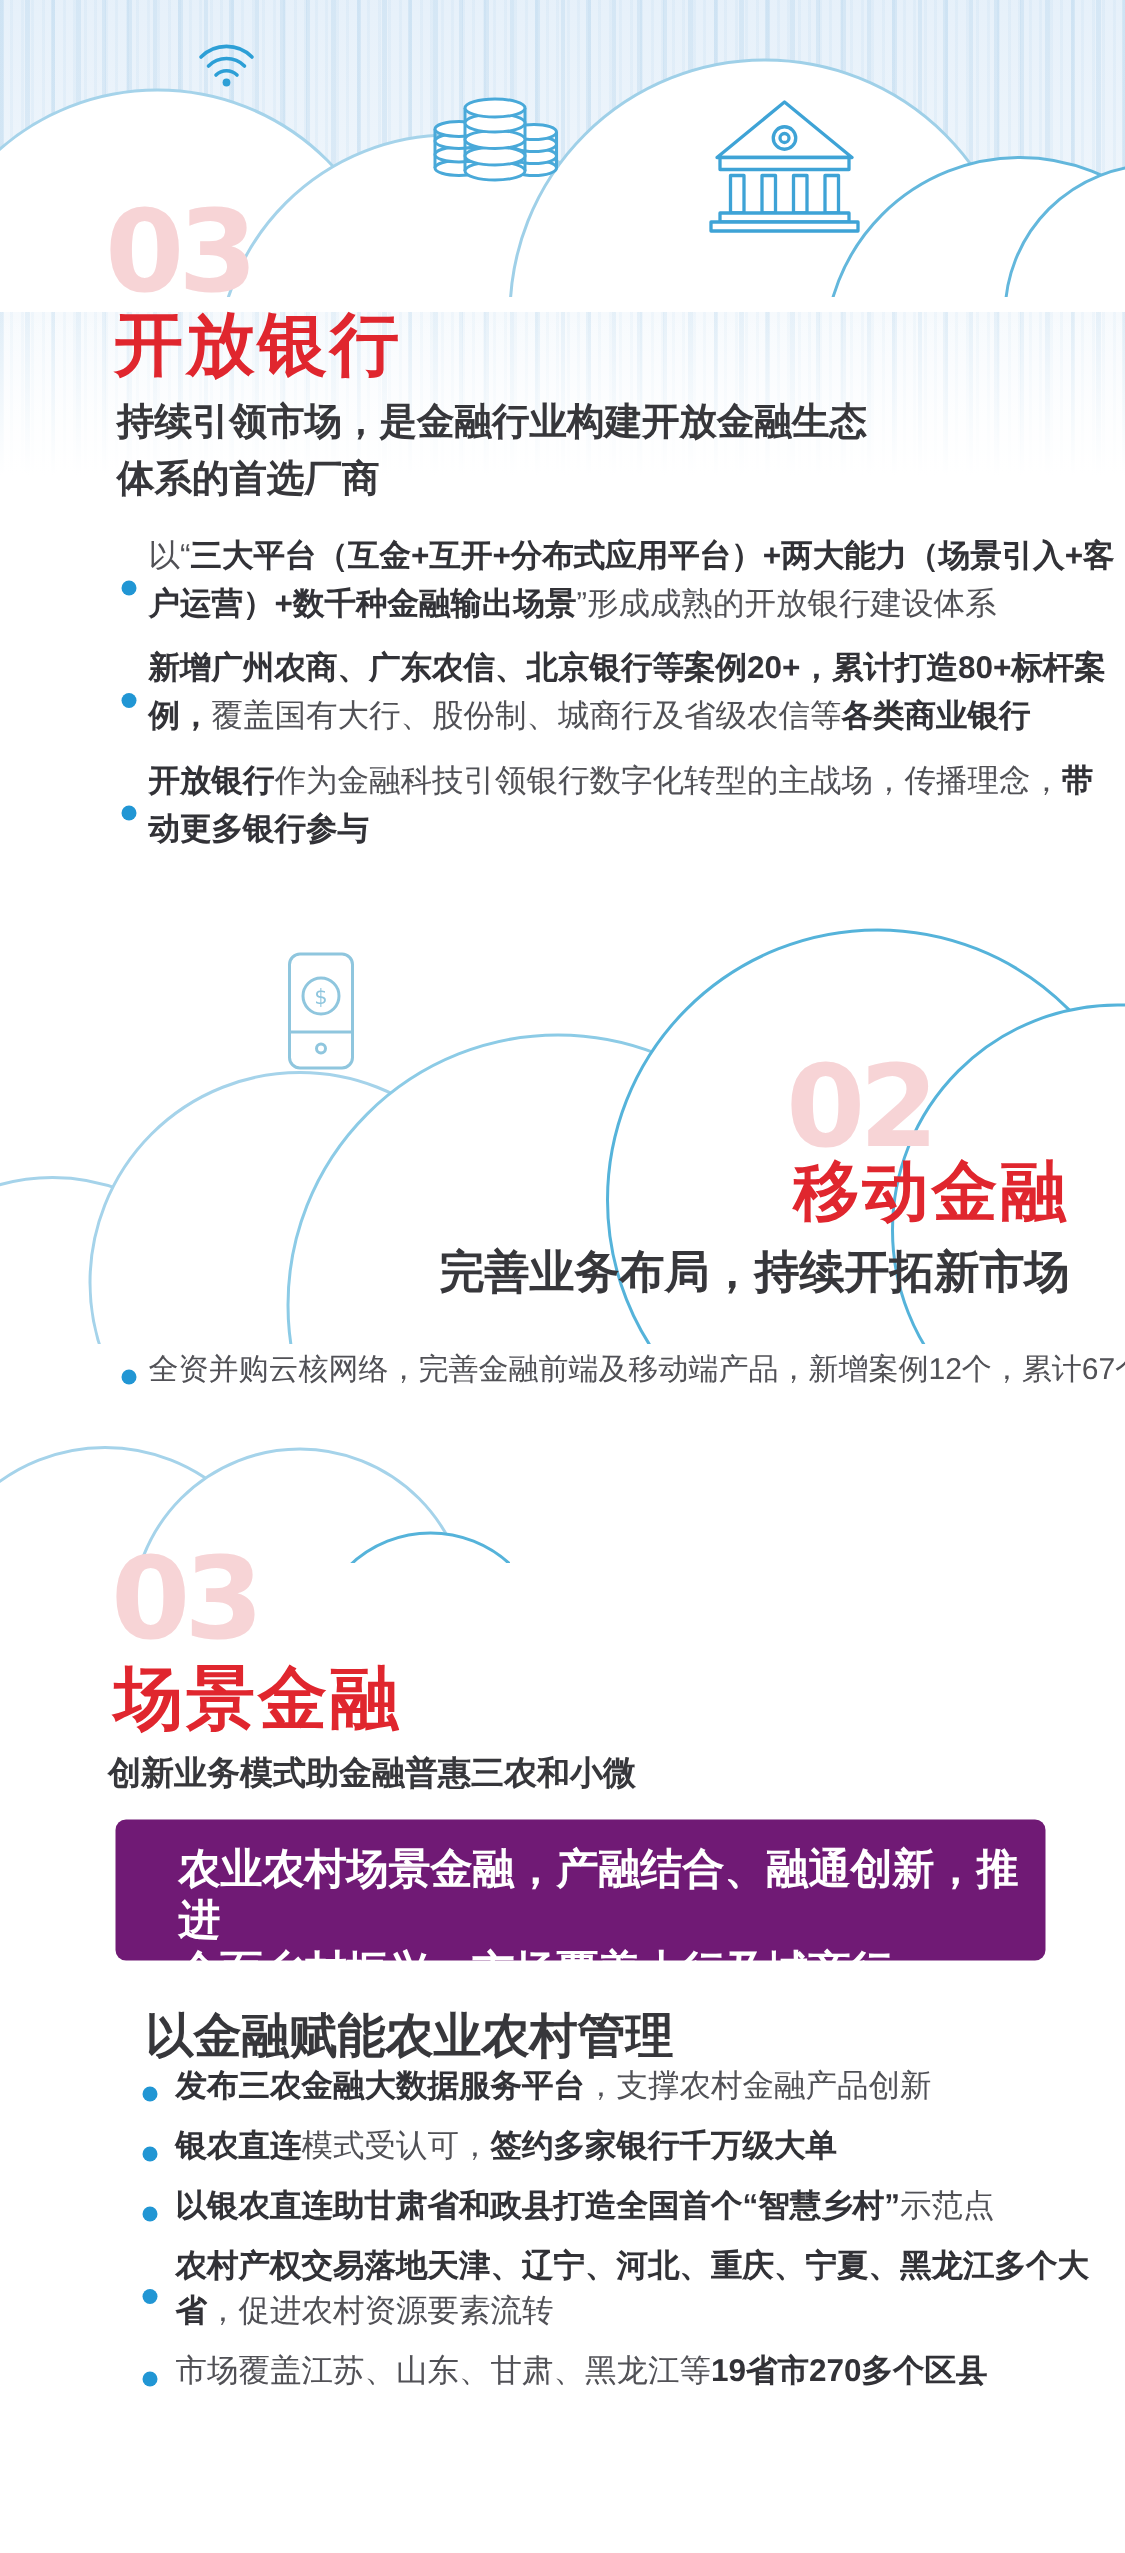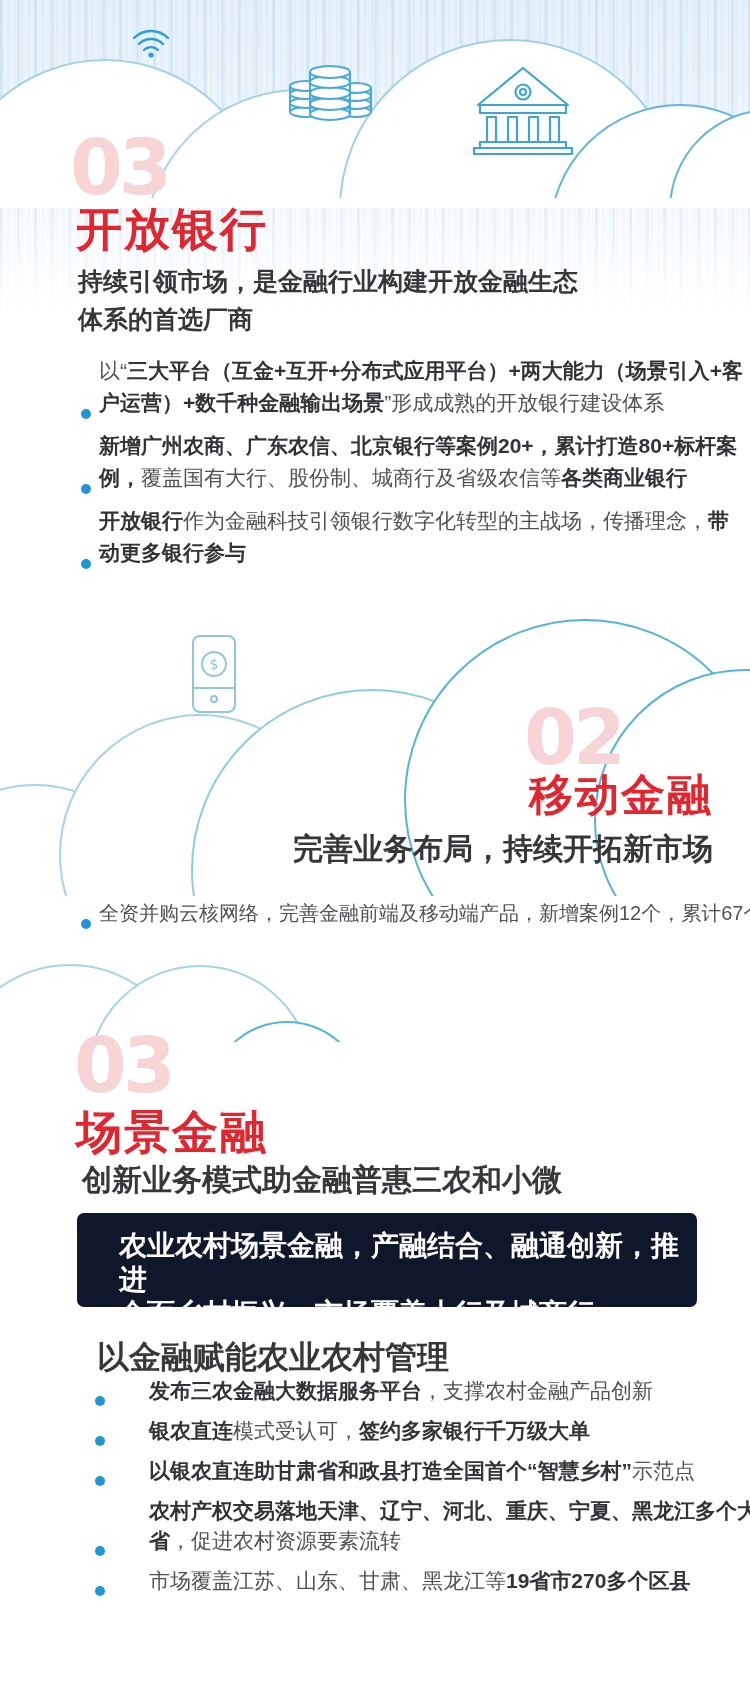--- a/index.html
+++ b/index.html
@@ -18,44 +18,44 @@
       linear-gradient(180deg, rgba(226,238,249,0.85), rgba(246,250,253,0.35));
   }
   svg.decor{position:absolute;display:block;}
   .num{
     font-family:"DejaVu Sans","Liberation Sans",sans-serif;
     font-weight:bold;font-size:76px;letter-spacing:-4px;color:#f7d4d6;line-height:1;
   }
   .sec-title{font-weight:bold;font-size:46px;letter-spacing:2px;color:#e0262e;line-height:1.05;}
   .sec-sub{font-weight:bold;font-size:25px;color:#37373b;line-height:38px;}
   .bullets{list-style:none;margin:0;padding:0;}
-  .bullets li{display:flex;align-items:flex-end;}
+  .bullets li{display:flex;align-items:center;}
   .dot{flex:none;width:10px;height:10px;border-radius:50%;background:#2196d4;margin-top:10px;}
   .bullets p{margin:0;white-space:nowrap;color:#515156;font-weight:400;}
   .bullets b{color:#323237;font-weight:bold;}
   #bl1{left:81px;top:355px;width:660px;}
   #bl1 p{font-size:21px;line-height:32px;margin-left:8px;}
   #bl1 li{margin-bottom:11px;}
   #bl2{left:81px;top:897px;width:660px;}
   #bl2 p{font-size:20px;line-height:32px;margin-left:8px;}
   #bl3{left:95px;top:1376px;width:650px;}
   #bl3 p{font-size:21px;line-height:30px;margin-left:12px;}
-  #bl3 li{margin-bottom:10px;gap:32px;}
+  #bl3 li{margin-bottom:10px;}
   #num1{left:70px;top:130px;}
   #title1{left:76px;top:205px;}
   #sub1{left:78px;top:262px;}
   #num2{left:524px;top:700px;}
   #title2{right:37px;top:772px;font-size:44px;}
   #sub2{right:37px;top:830px;text-align:right;font-size:30px;margin-left:40px;}
   #num3{left:74px;top:1028px;}
   #title3{left:76px;top:1108px;}
-  #sub3{left:82px;top:1163px;font-size:30px;font-family:Liberation Mono, monospace;}
+  #sub3{left:72px;top:1163px;font-size:22px;}
   .banner{
     left:77px;top:1213px;width:620px;height:94px;box-sizing:border-box;
-    background:#0f172a;border-radius:7px;padding:16px 0 0 42px;
+    background:#701a75;border-radius:7px;padding:16px 0 0 42px;
     color:#ffffff;font-weight:bold;font-size:28px;line-height:34px;
   }
   .heading{left:97px;top:1341px;font-size:32px;font-weight:bold;color:#37373b;line-height:1;}
 </style>
 </head>
 <body>
 
 <div id="page">
 
   <div class="abs rain"></div>

